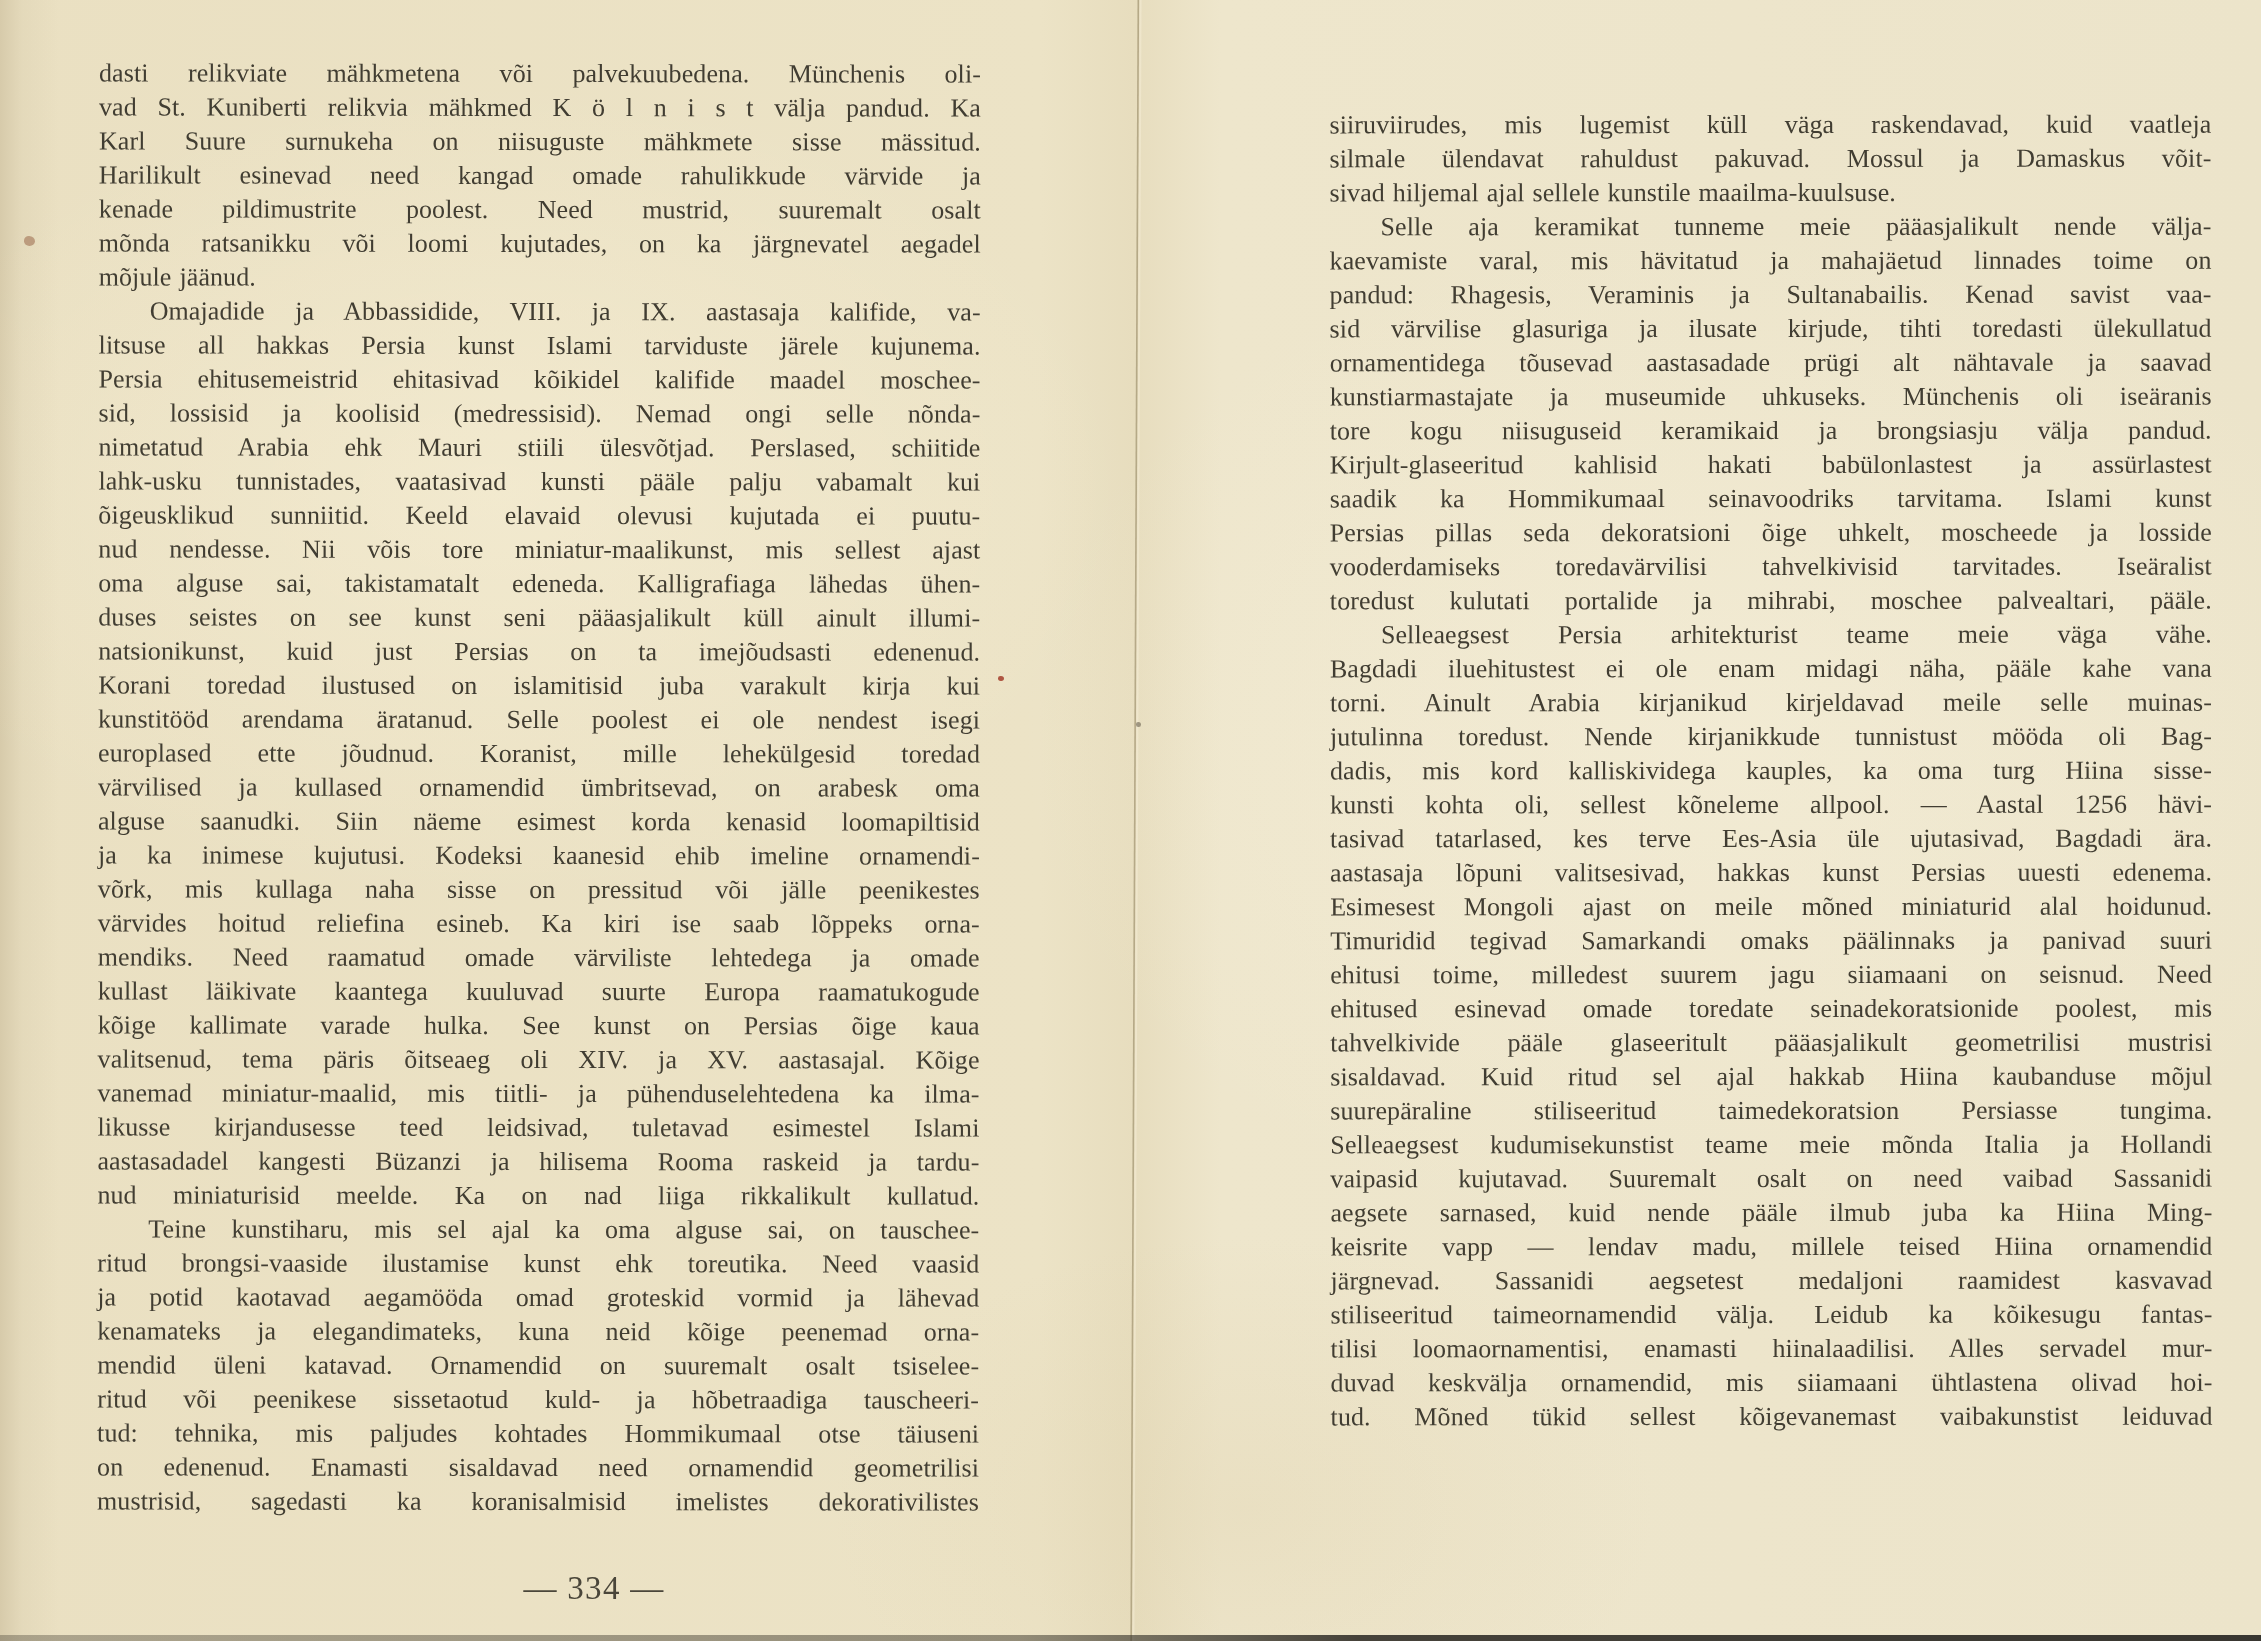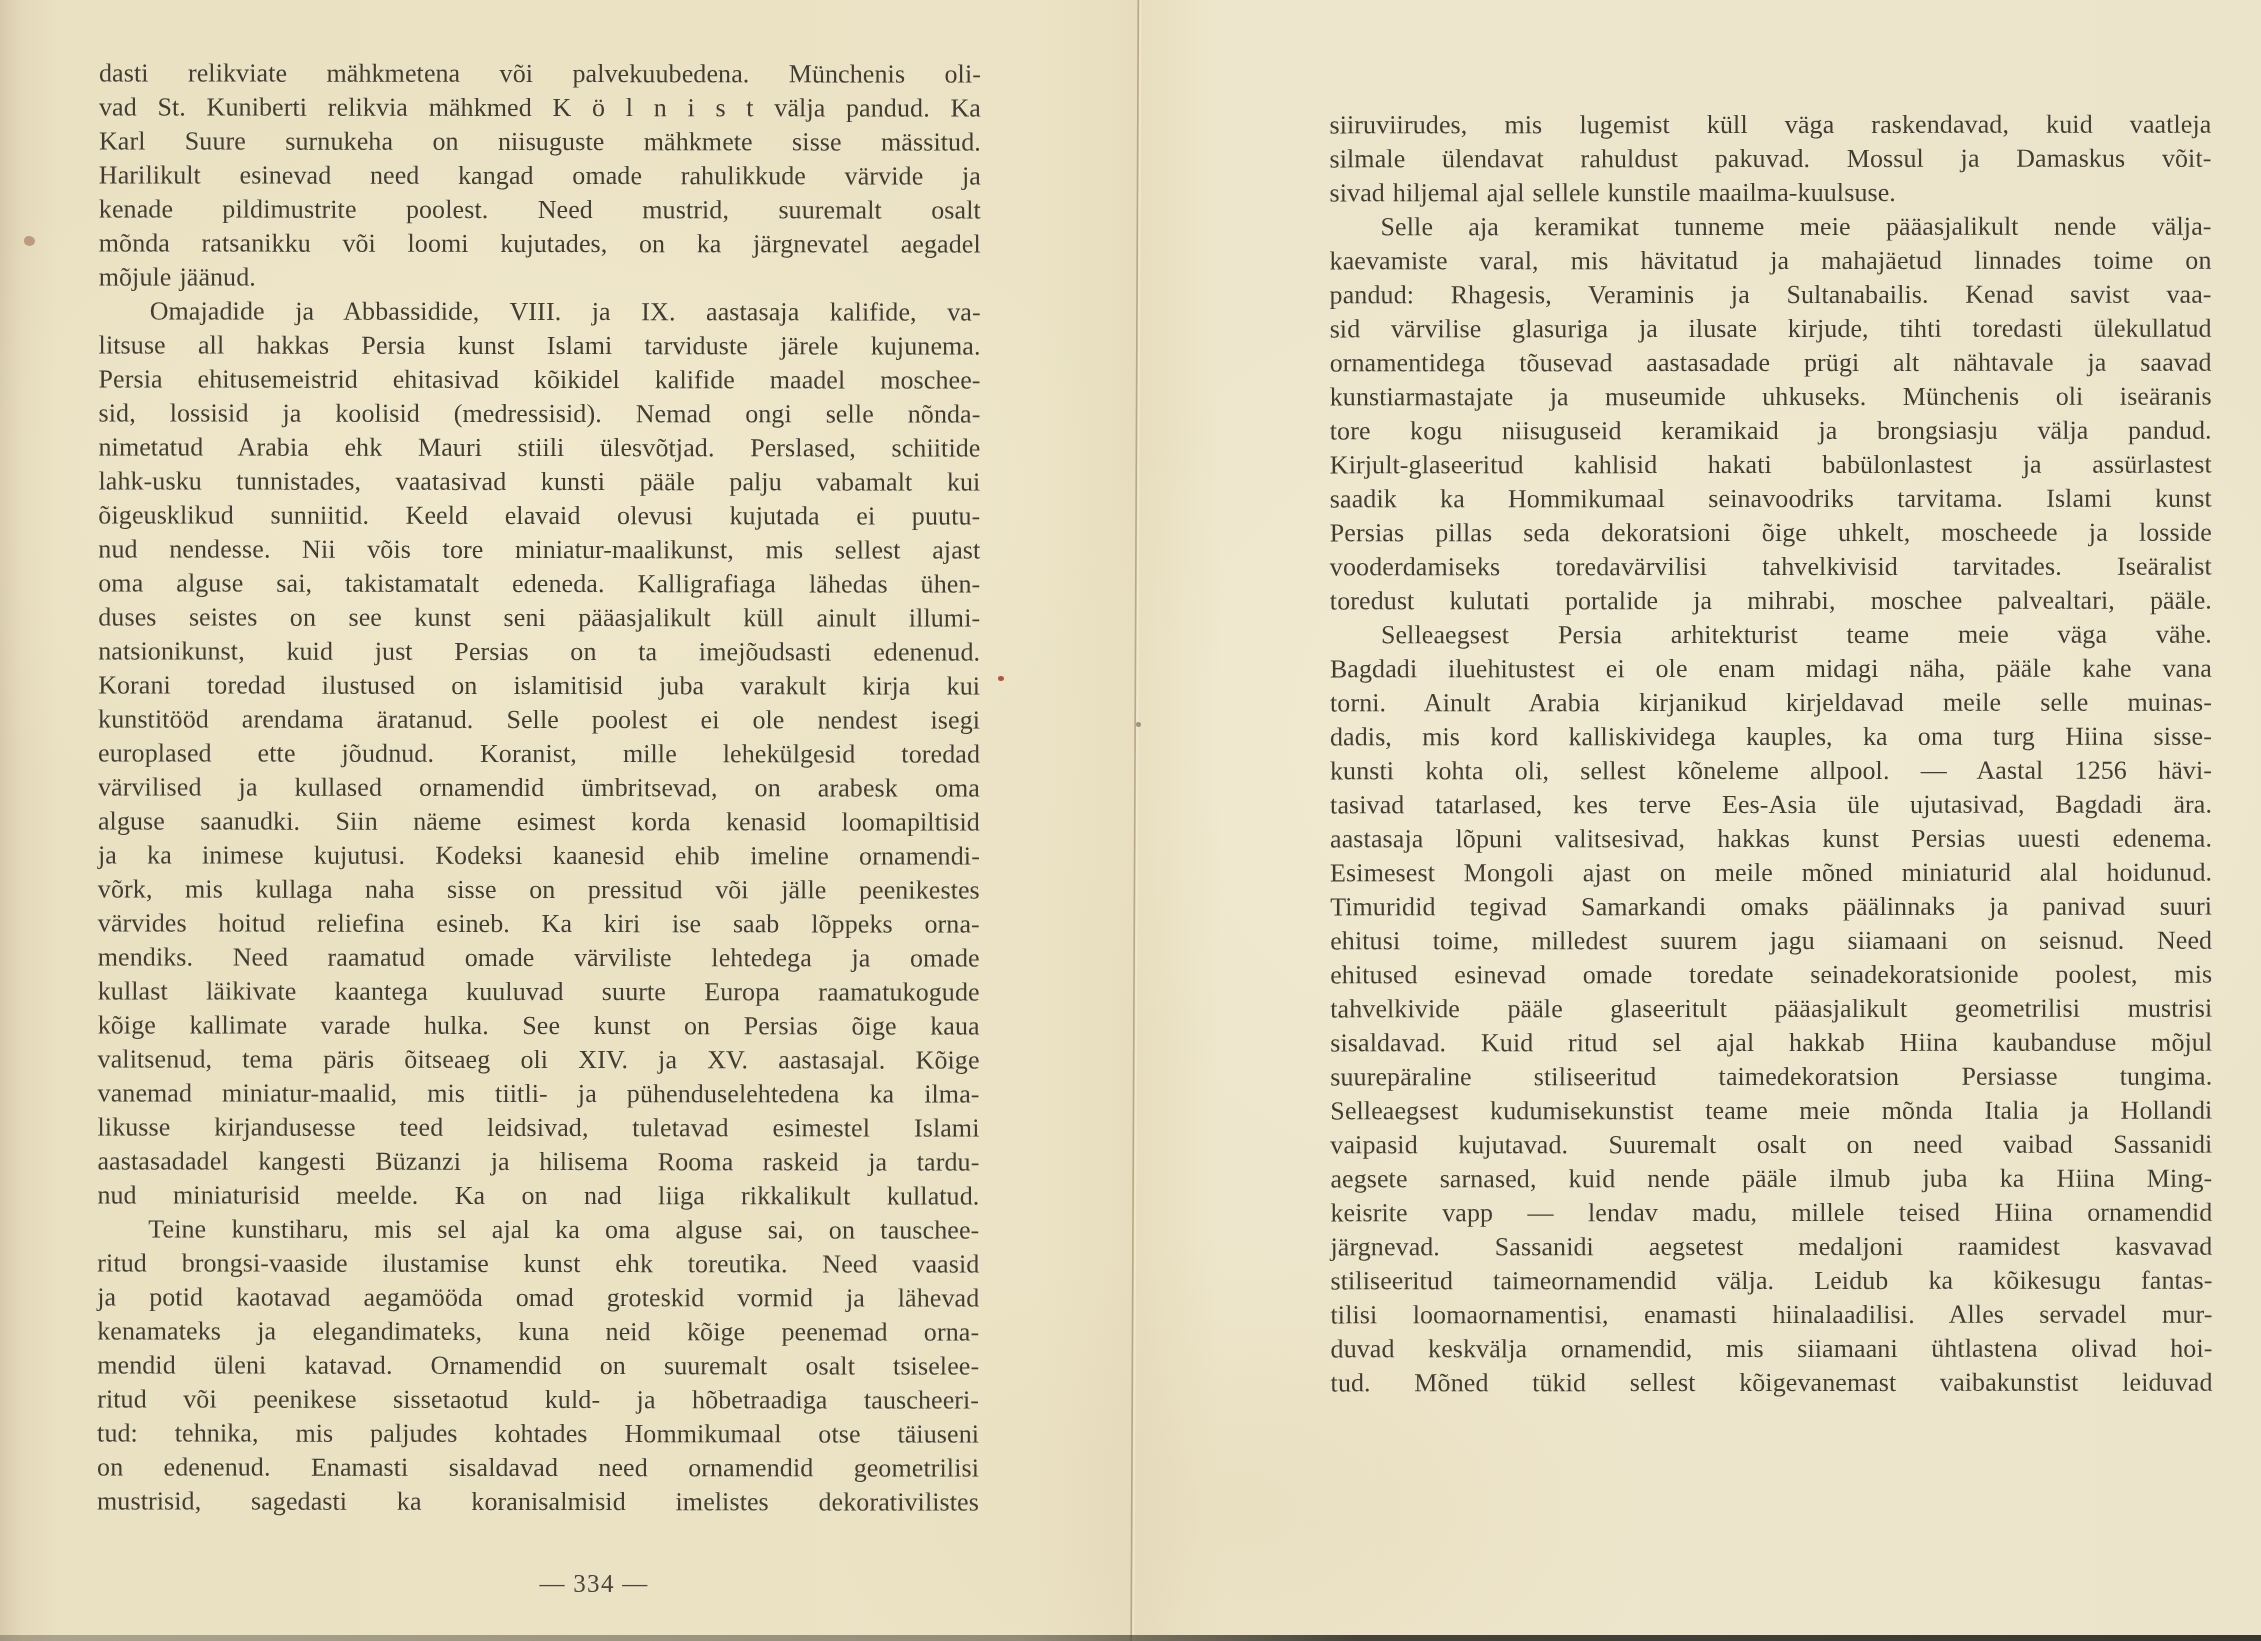--- a/index.html
+++ b/index.html
@@ -51,21 +51,21 @@
     text-align-last: justify;
     word-spacing: 1.3px;
     letter-spacing: 0.1px;
     text-rendering: optimizeLegibility;
   }
   .line.indent { padding-left: 51px; }
   .line.end    { text-align-last: left; }
 
   .page-number {
     position: absolute;
-    font-size: 25px;
+    font-size: 33px;
     color: #4a463a;
     letter-spacing: 1.3px;
     white-space: nowrap;
     transform: translateX(-50%);
   }
   .pn-left  { left: 496px;  top: 1570px; }
 
   
   .gutter {
     position: absolute;
@@ -179,20 +179,21 @@
         <div class="line">kunstiarmastajate ja museumide uhkuseks.  Münchenis oli iseäranis</div>
         <div class="line">tore kogu niisuguseid keramikaid ja brongsiasju välja pandud.</div>
         <div class="line">Kirjult-glaseeritud kahlisid hakati babülonlastest ja assürlastest</div>
         <div class="line">saadik ka Hommikumaal seinavoodriks tarvitama.  Islami kunst</div>
         <div class="line">Persias pillas seda dekoratsioni õige uhkelt, moscheede ja losside</div>
         <div class="line">vooderdamiseks toredavärvilisi tahvelkivisid tarvitades.  Iseäralist</div>
         <div class="line">toredust kulutati portalide ja mihrabi, moschee palvealtari, pääle.</div>
         <div class="line indent">Selleaegsest Persia arhitekturist teame meie väga vähe.</div>
         <div class="line">Bagdadi iluehitustest ei ole enam midagi näha, pääle kahe vana</div>
         <div class="line">torni.  Ainult Arabia kirjanikud kirjeldavad meile selle muinas-</div>
+        <div class="line">jutulinna toredust.  Nende kirjanikkude tunnistust mööda oli Bag-</div>
         <div class="line">dadis, mis kord kalliskividega kauples, ka oma turg Hiina sisse-</div>
         <div class="line">kunsti kohta oli, sellest kõneleme allpool. — Aastal 1256 hävi-</div>
         <div class="line">tasivad tatarlased, kes terve Ees-Asia üle ujutasivad, Bagdadi ära.</div>
         <div class="line">aastasaja lõpuni valitsesivad, hakkas kunst Persias uuesti edenema.</div>
         <div class="line">Esimesest Mongoli ajast on meile mõned miniaturid alal hoidunud.</div>
         <div class="line">Timuridid tegivad Samarkandi omaks päälinnaks ja panivad suuri</div>
         <div class="line">ehitusi toime, milledest suurem jagu siiamaani on seisnud.  Need</div>
         <div class="line">ehitused esinevad omade toredate seinadekoratsionide poolest, mis</div>
         <div class="line">tahvelkivide pääle glaseeritult pääasjalikult geometrilisi mustrisi</div>
         <div class="line">sisaldavad.  Kuid ritud sel ajal hakkab Hiina kaubanduse mõjul</div>

